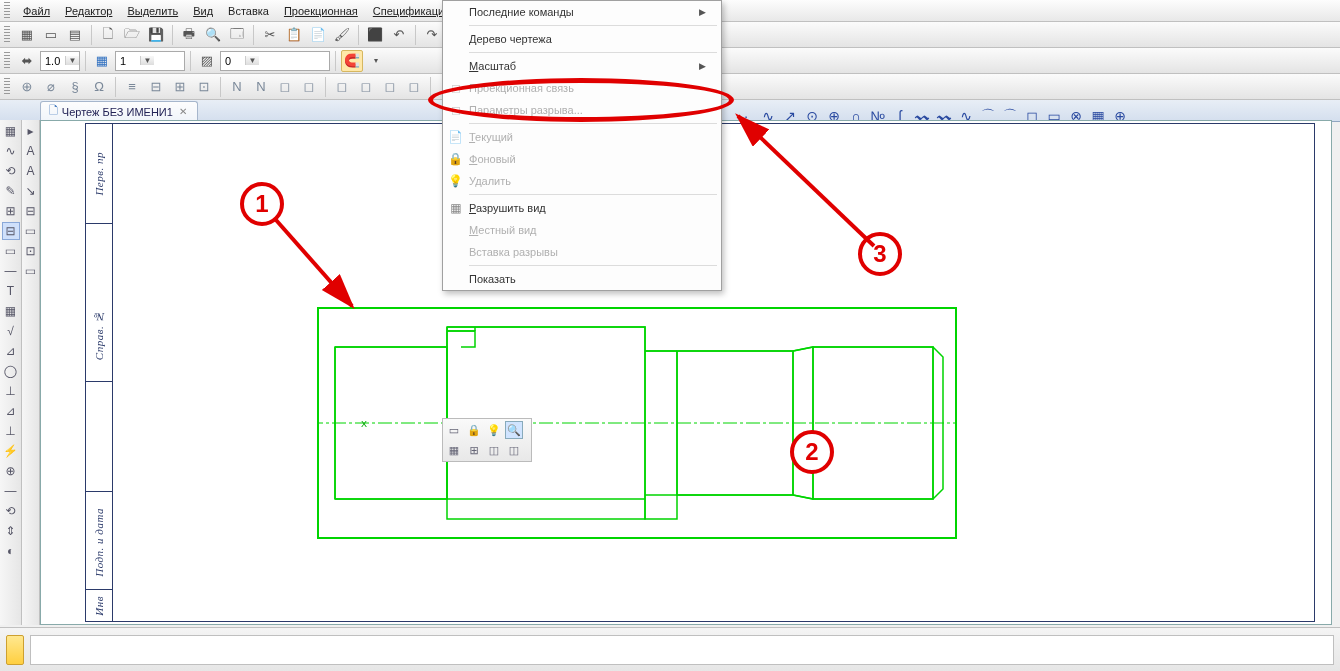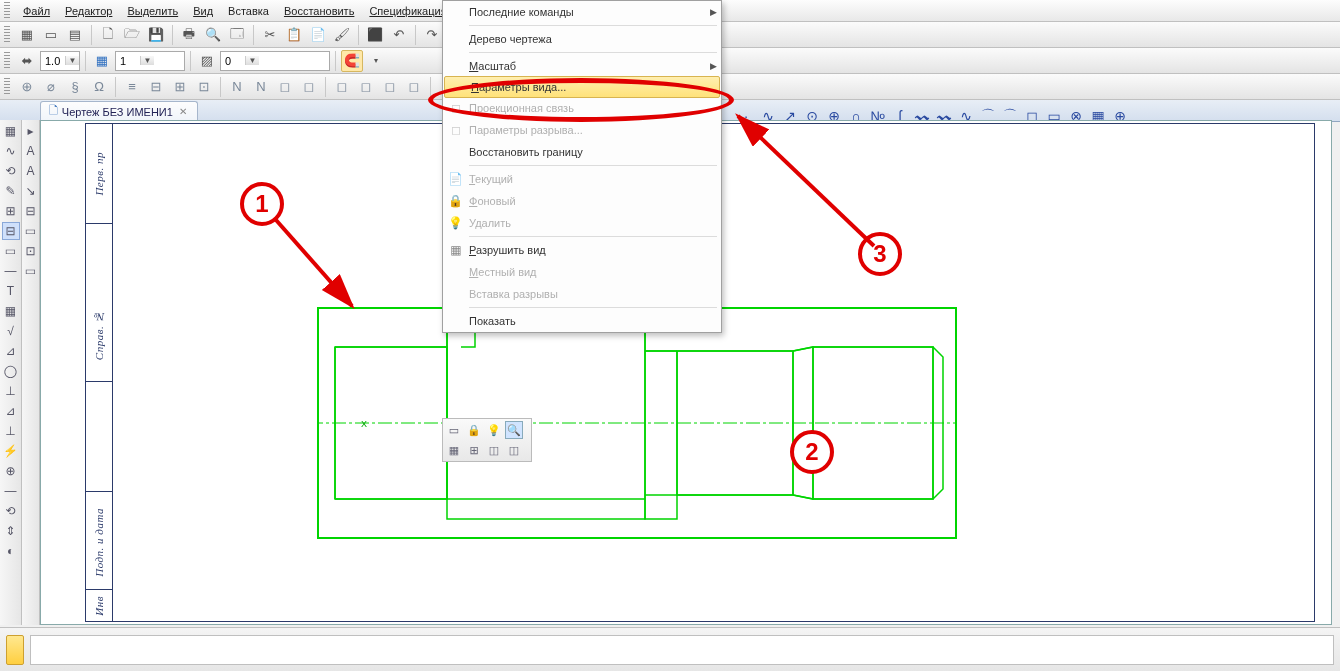--- a/index.html
+++ b/index.html
@@ -42,21 +42,21 @@
 .vtext-cell { position: absolute; left: 48px; display: flex; align-items: center; justify-content: center; width: 20px; }
 
 
 .shaft-view { position: absolute; left: 276px; top: 186px; width: 640px; height: 232px; }
 .view-outline { position: absolute; left: 0; top: 0; right: 0; bottom: 0; border: 2px solid #00d400; }
 .centerline { stroke: #00d400; stroke-width: 1; stroke-dasharray: 14 3 3 3; }
 .shaft-line { stroke: #00d400; stroke-width: 1.5; fill: none; }
 
 
 .ctxmenu { position: absolute; left: 442px; top: 0; width: 280px; background: #fdfdfd; border: 1px solid #a0a0a0; box-shadow: 2px 3px 6px rgba(0,0,0,.25); font-size: 11px; color: #333; z-index: 50; }
-.ctxmenu .row { display: flex; align-items: center; height: 22px; padding: 0 4px 0 0; position: relative; }
+.ctxmenu .row { display: flex; align-items: center; height: 22px; padding: 0 15px 0 0; position: relative; }
 .ctxmenu .ico { width: 26px; display: flex; align-items: center; justify-content: center; color: #888; font-size: 12px; }
 .ctxmenu .lbl { flex: 1; }
 .ctxmenu .arrow { font-size: 9px; color: #555; }
 .ctxmenu .row.disabled { color: #b0b0b0; }
 .ctxmenu .row.disabled .ico { color: #ccc; }
 .ctxmenu .msep { height: 1px; background: #dcdcdc; margin: 2px 4px 2px 26px; }
 .ctxmenu .row.highlight { background: linear-gradient(#ffefb0,#ffe27a); border: 1px solid #d8b450; height: 22px; margin: -1px 1px; border-radius: 2px; }
 .ctxmenu .row.highlight .lbl u { text-decoration: underline; }
 
 
@@ -82,21 +82,21 @@
 </head>
 <body>
 
 <div class="menubar">
   <div class="drag-handle"></div>
   <div class="item"><u>Файл</u></div>
   <div class="item"><u>Редактор</u></div>
   <div class="item"><u>Выделить</u></div>
   <div class="item"><u>Вид</u></div>
   <div class="item">Вставка</div>
-  <div class="item"><u>Восстановить</u></div>
+  <div class="item"><u>Проекционная</u></div>
   <div class="item"><u>Спецификация</u></div>
 </div>
 
 <div class="toolbar">
   <div class="drag-handle"></div>
   <div id="tb1" style="display: flex; gap: 2px; align-items: center;">
       <span class="tbtn">▦</span>
       <span class="tbtn">▭</span>
       <span class="tbtn">▤</span>
       <span class="sep"></span>
@@ -318,35 +318,27 @@
     <div class="row">
       <span class="ico"></span>
       <span class="lbl"><u>Д</u>ерево чертежа</span>
     </div>
     <div class="msep"></div>
     <div class="row">
       <span class="ico"></span>
       <span class="lbl"><u>М</u>асштаб</span>
       <span class="arrow">▶</span>
     </div>
-    <div class="row highlight">
-      <span class="ico"></span>
-      <span class="lbl"><u>П</u>араметры вида...</span>
-    </div>
     <div class="row disabled">
       <span class="ico">◻</span>
       <span class="lbl">Проекционная связь</span>
     </div>
     <div class="row disabled">
       <span class="ico">◻</span>
       <span class="lbl">Параметры разрыва...</span>
-    </div>
-    <div class="row">
-      <span class="ico"></span>
-      <span class="lbl">Восстановить границу</span>
     </div>
     <div class="msep"></div>
     <div class="row disabled">
       <span class="ico">📄</span>
       <span class="lbl"><u>Т</u>екущий</span>
     </div>
     <div class="row disabled">
       <span class="ico">🔒</span>
       <span class="lbl"><u>Ф</u>оновый</span>
     </div>

